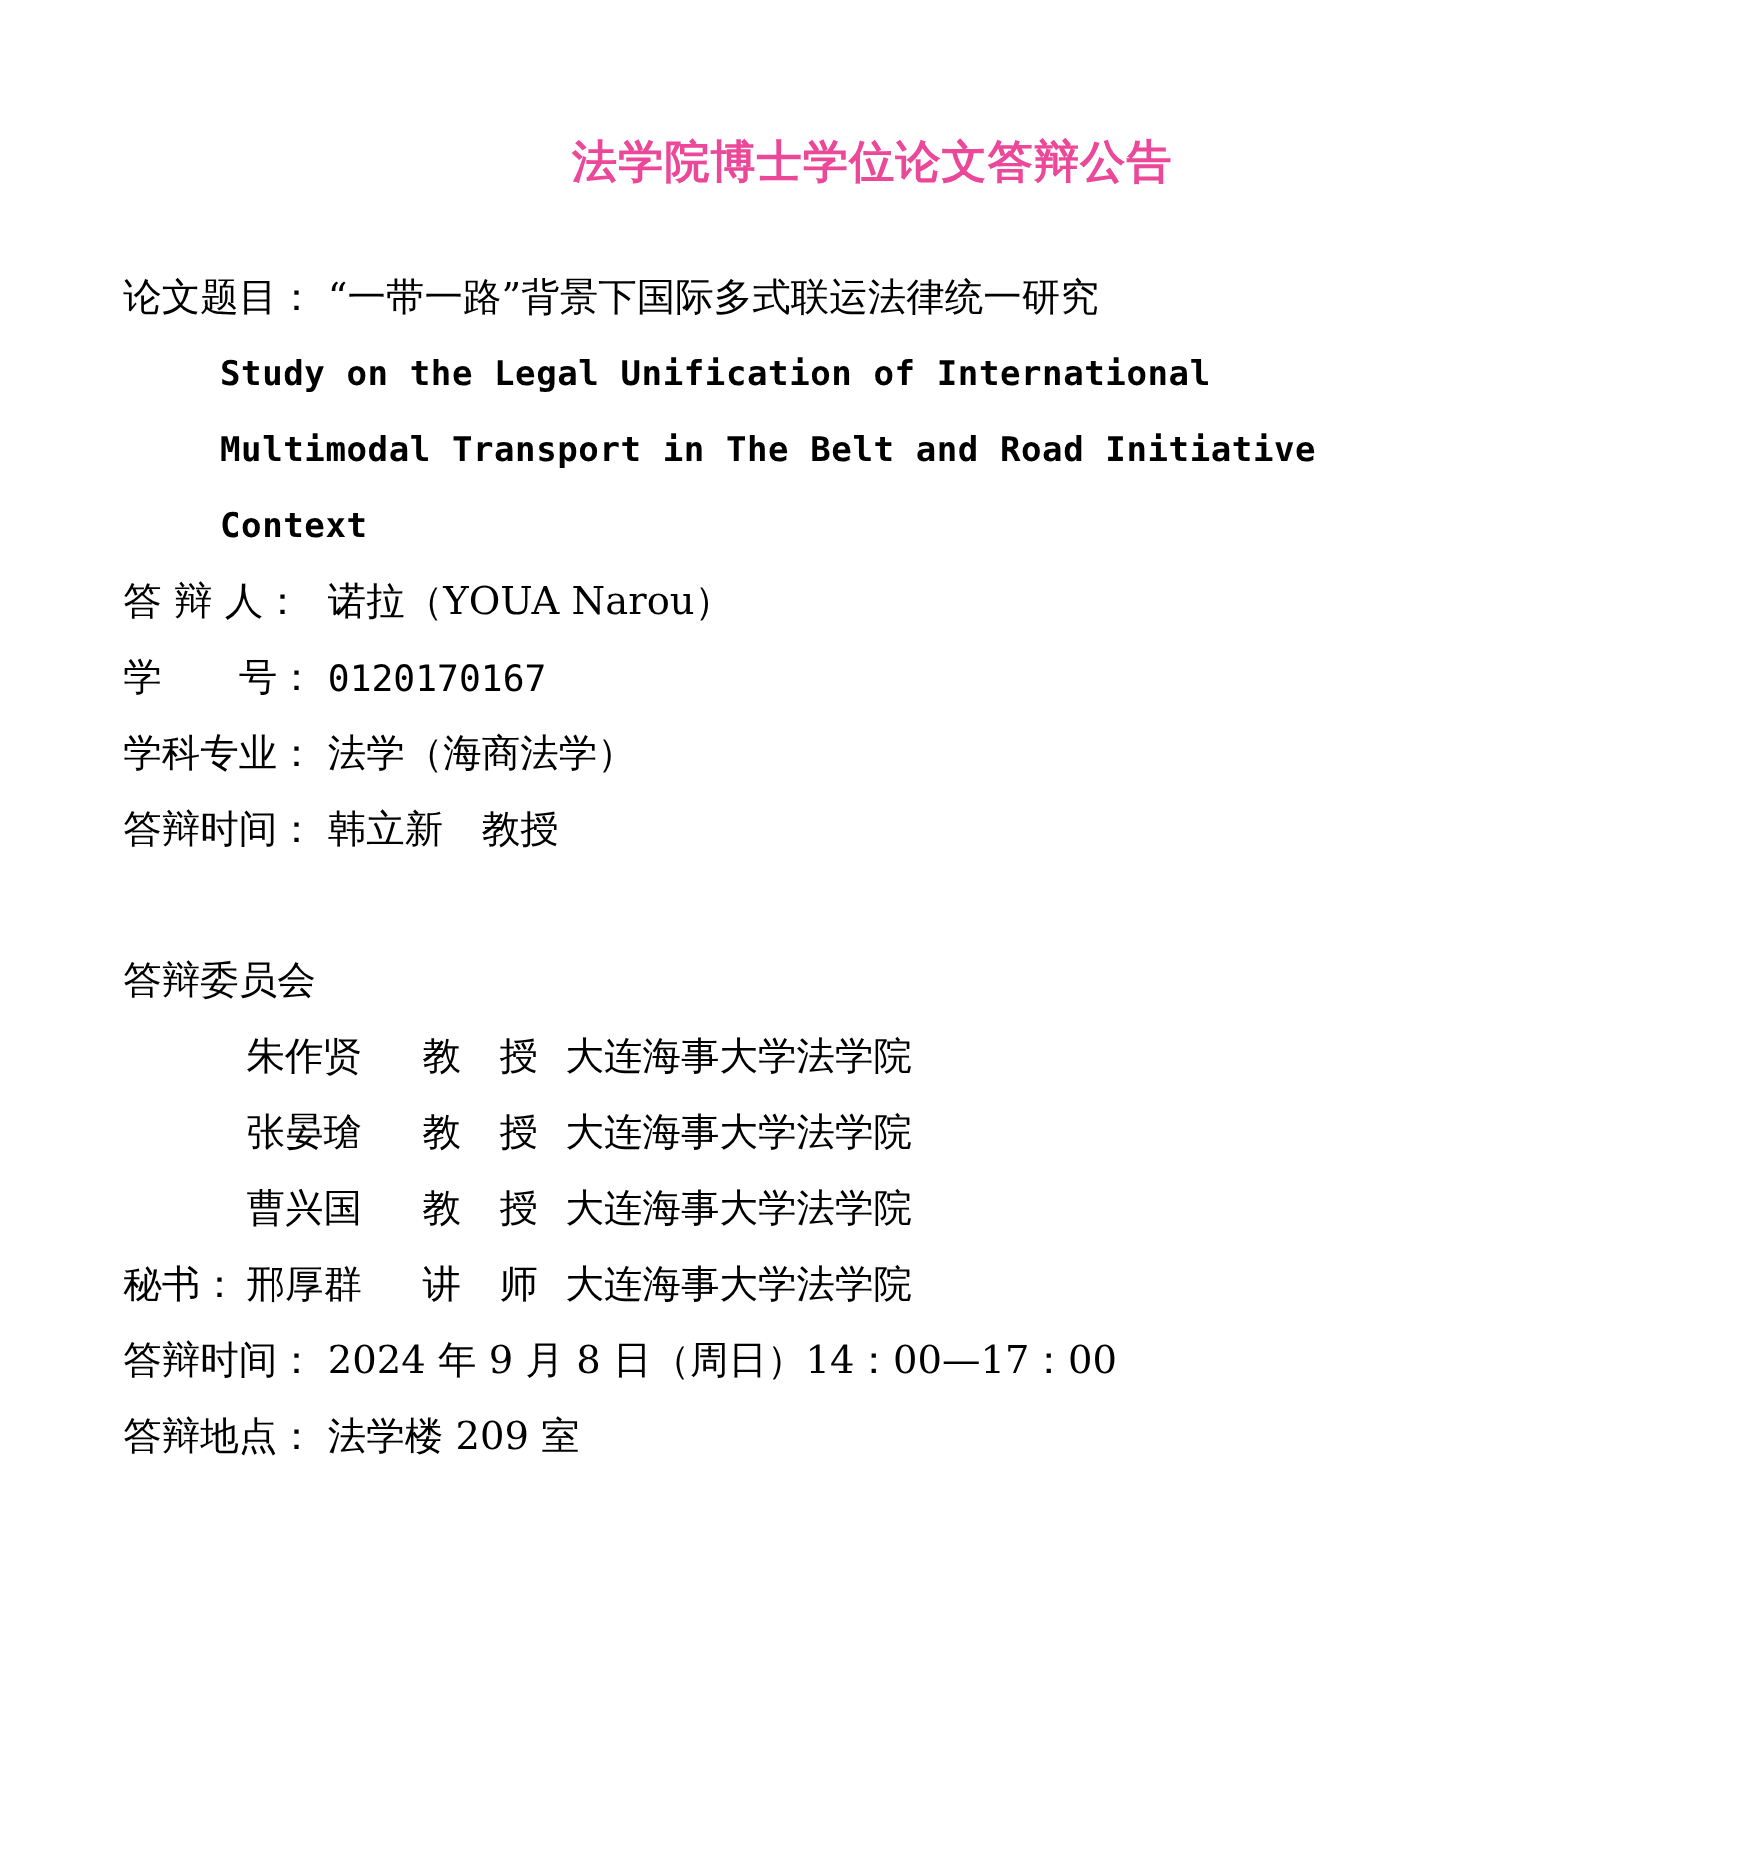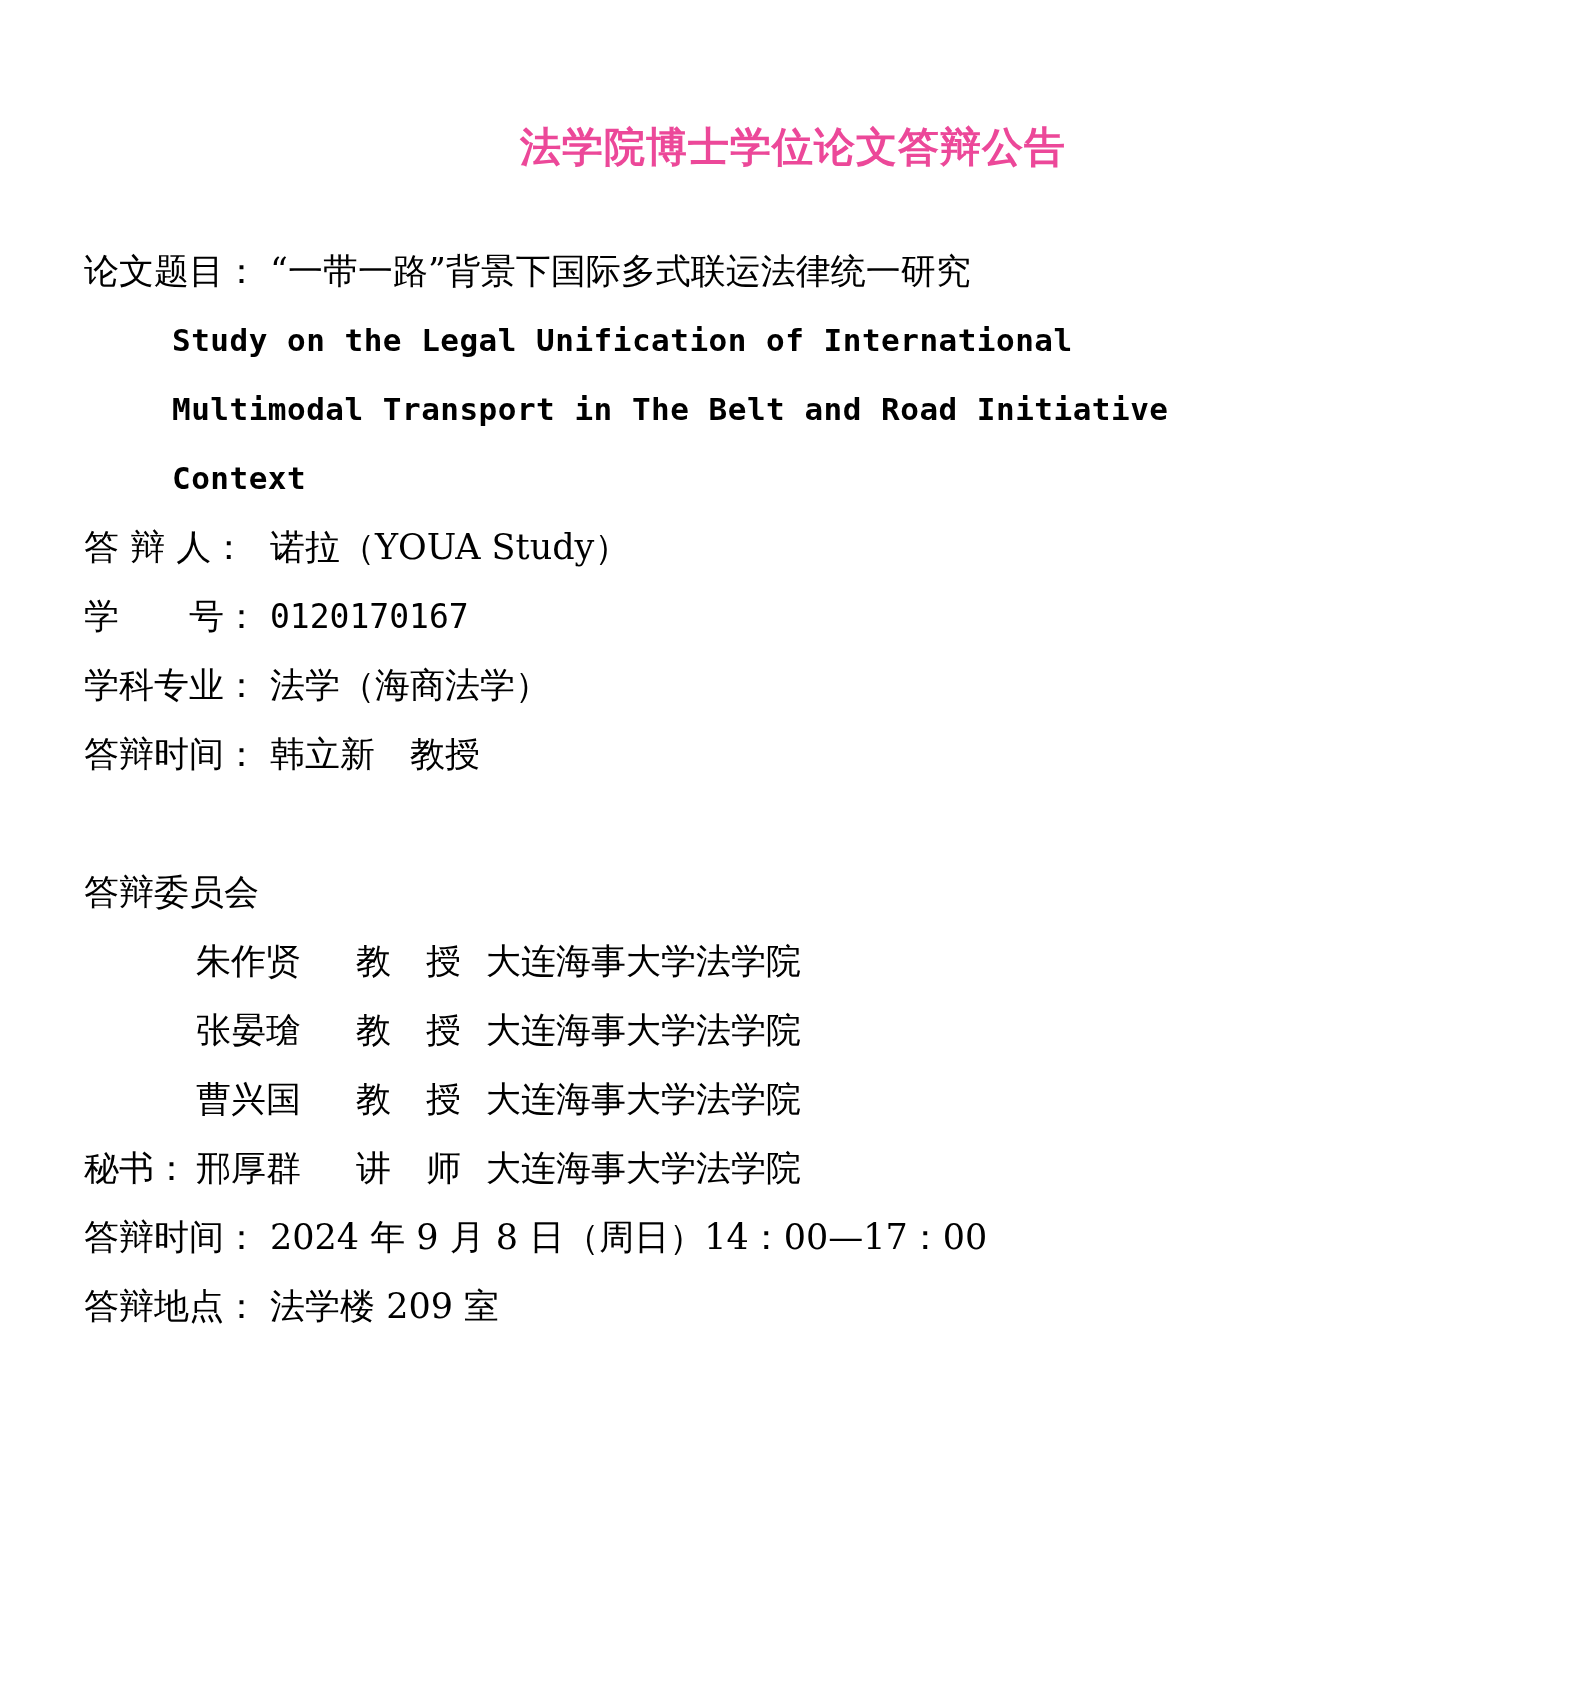--- a/index.html
+++ b/index.html
@@ -26,21 +26,21 @@
     font-family: "DejaVu Sans", "Liberation Sans", sans-serif;
     font-weight: bold;
     font-size: 41px;
     letter-spacing: 1px;
     margin: 0;
     padding-top: 120px;
     color: #ec4899;
   }
   .body-block {
     margin-top: 62px;
-    padding-left: 84px;
+    padding-left: 112px;
     padding-right: 120px;
   }
   .line {
     font-size: 35px;
     line-height: 69px;
     white-space: nowrap;
     color: #000;
   }
   .label {
     display: inline-block;
@@ -115,21 +115,21 @@
       <span class="label">论文题目：</span><span class="value title-cn">“一带一路”背景下国际多式联运法律统一研究</span>
     </div>
 
     <div class="title-en">
       <span class="en-indent">Study on the Legal Unification of International</span>
       <span class="en-indent">Multimodal Transport in The Belt and Road Initiative</span>
       <span class="en-indent">Context</span>
     </div>
 
     <div class="line">
-      <span class="label">答 辩 人：</span><span class="value">诺拉（YOUA Study）</span>
+      <span class="label">答 辩 人：</span><span class="value">诺拉（YOUA Narou）</span>
     </div>
 
     <div class="line">
       <span class="label">学　　号：</span><span class="value mono-num">0120170167</span>
     </div>
 
     <div class="line">
       <span class="label">学科专业：</span><span class="value">法学（海商法学）</span>
     </div>
 

